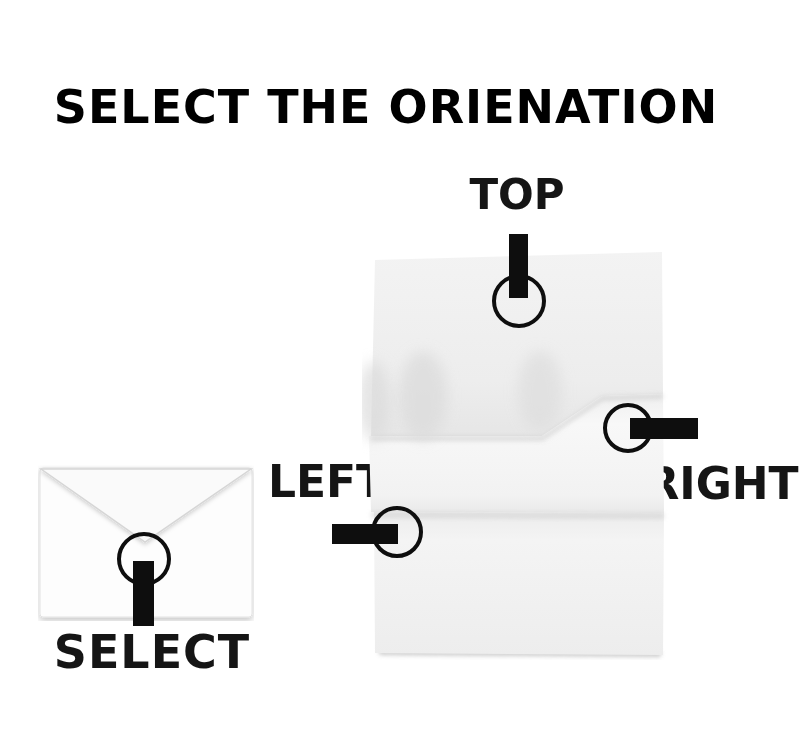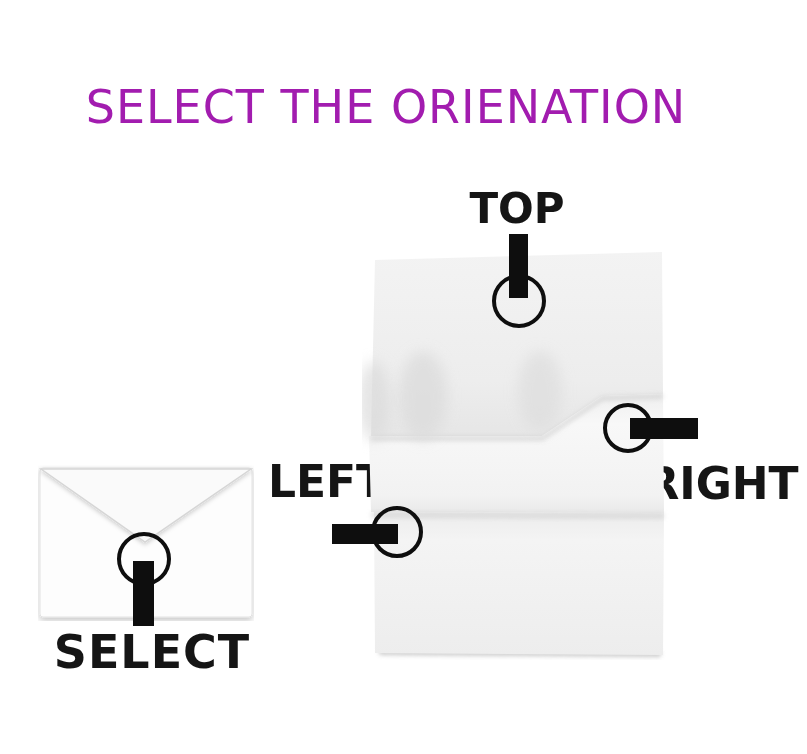--- a/index.html
+++ b/index.html
@@ -9,27 +9,27 @@
     background: #ffffff;
     overflow: hidden;
     font-family: "DejaVu Sans", "Liberation Sans", sans-serif;
     color: #151515;
   }
   .abs { position: absolute; }
   .ctr { transform: translateX(-50%); white-space: nowrap; }
 
   .title {
     top: 80px; left: 386px;
-    font-size: 46px; font-weight: 400; letter-spacing: 1px;
-    color: #a21caf;
+    font-size: 46px; font-weight: 700; letter-spacing: 1px;
+    color: #000000;
   }
   .opt-label {
     font-weight: 700; color: #151515; cursor: pointer;
   }
-  .lbl-top    { top: 184px; left: 517px; font-size: 42px; }
+  .lbl-top    { top: 170px; left: 517px; font-size: 42px; }
   .lbl-left   { top: 456px; left: 327px; font-size: 44px; }
   .lbl-right  { top: 458px; left: 722px; font-size: 44px; }
   .lbl-bottom { top: 625px; left: 152px; font-size: 46px; letter-spacing: 1px; }
 
   
   .ring {
     border: 4px solid #0e0e0e;
     border-radius: 50%;
     background: transparent;
     box-sizing: border-box;

